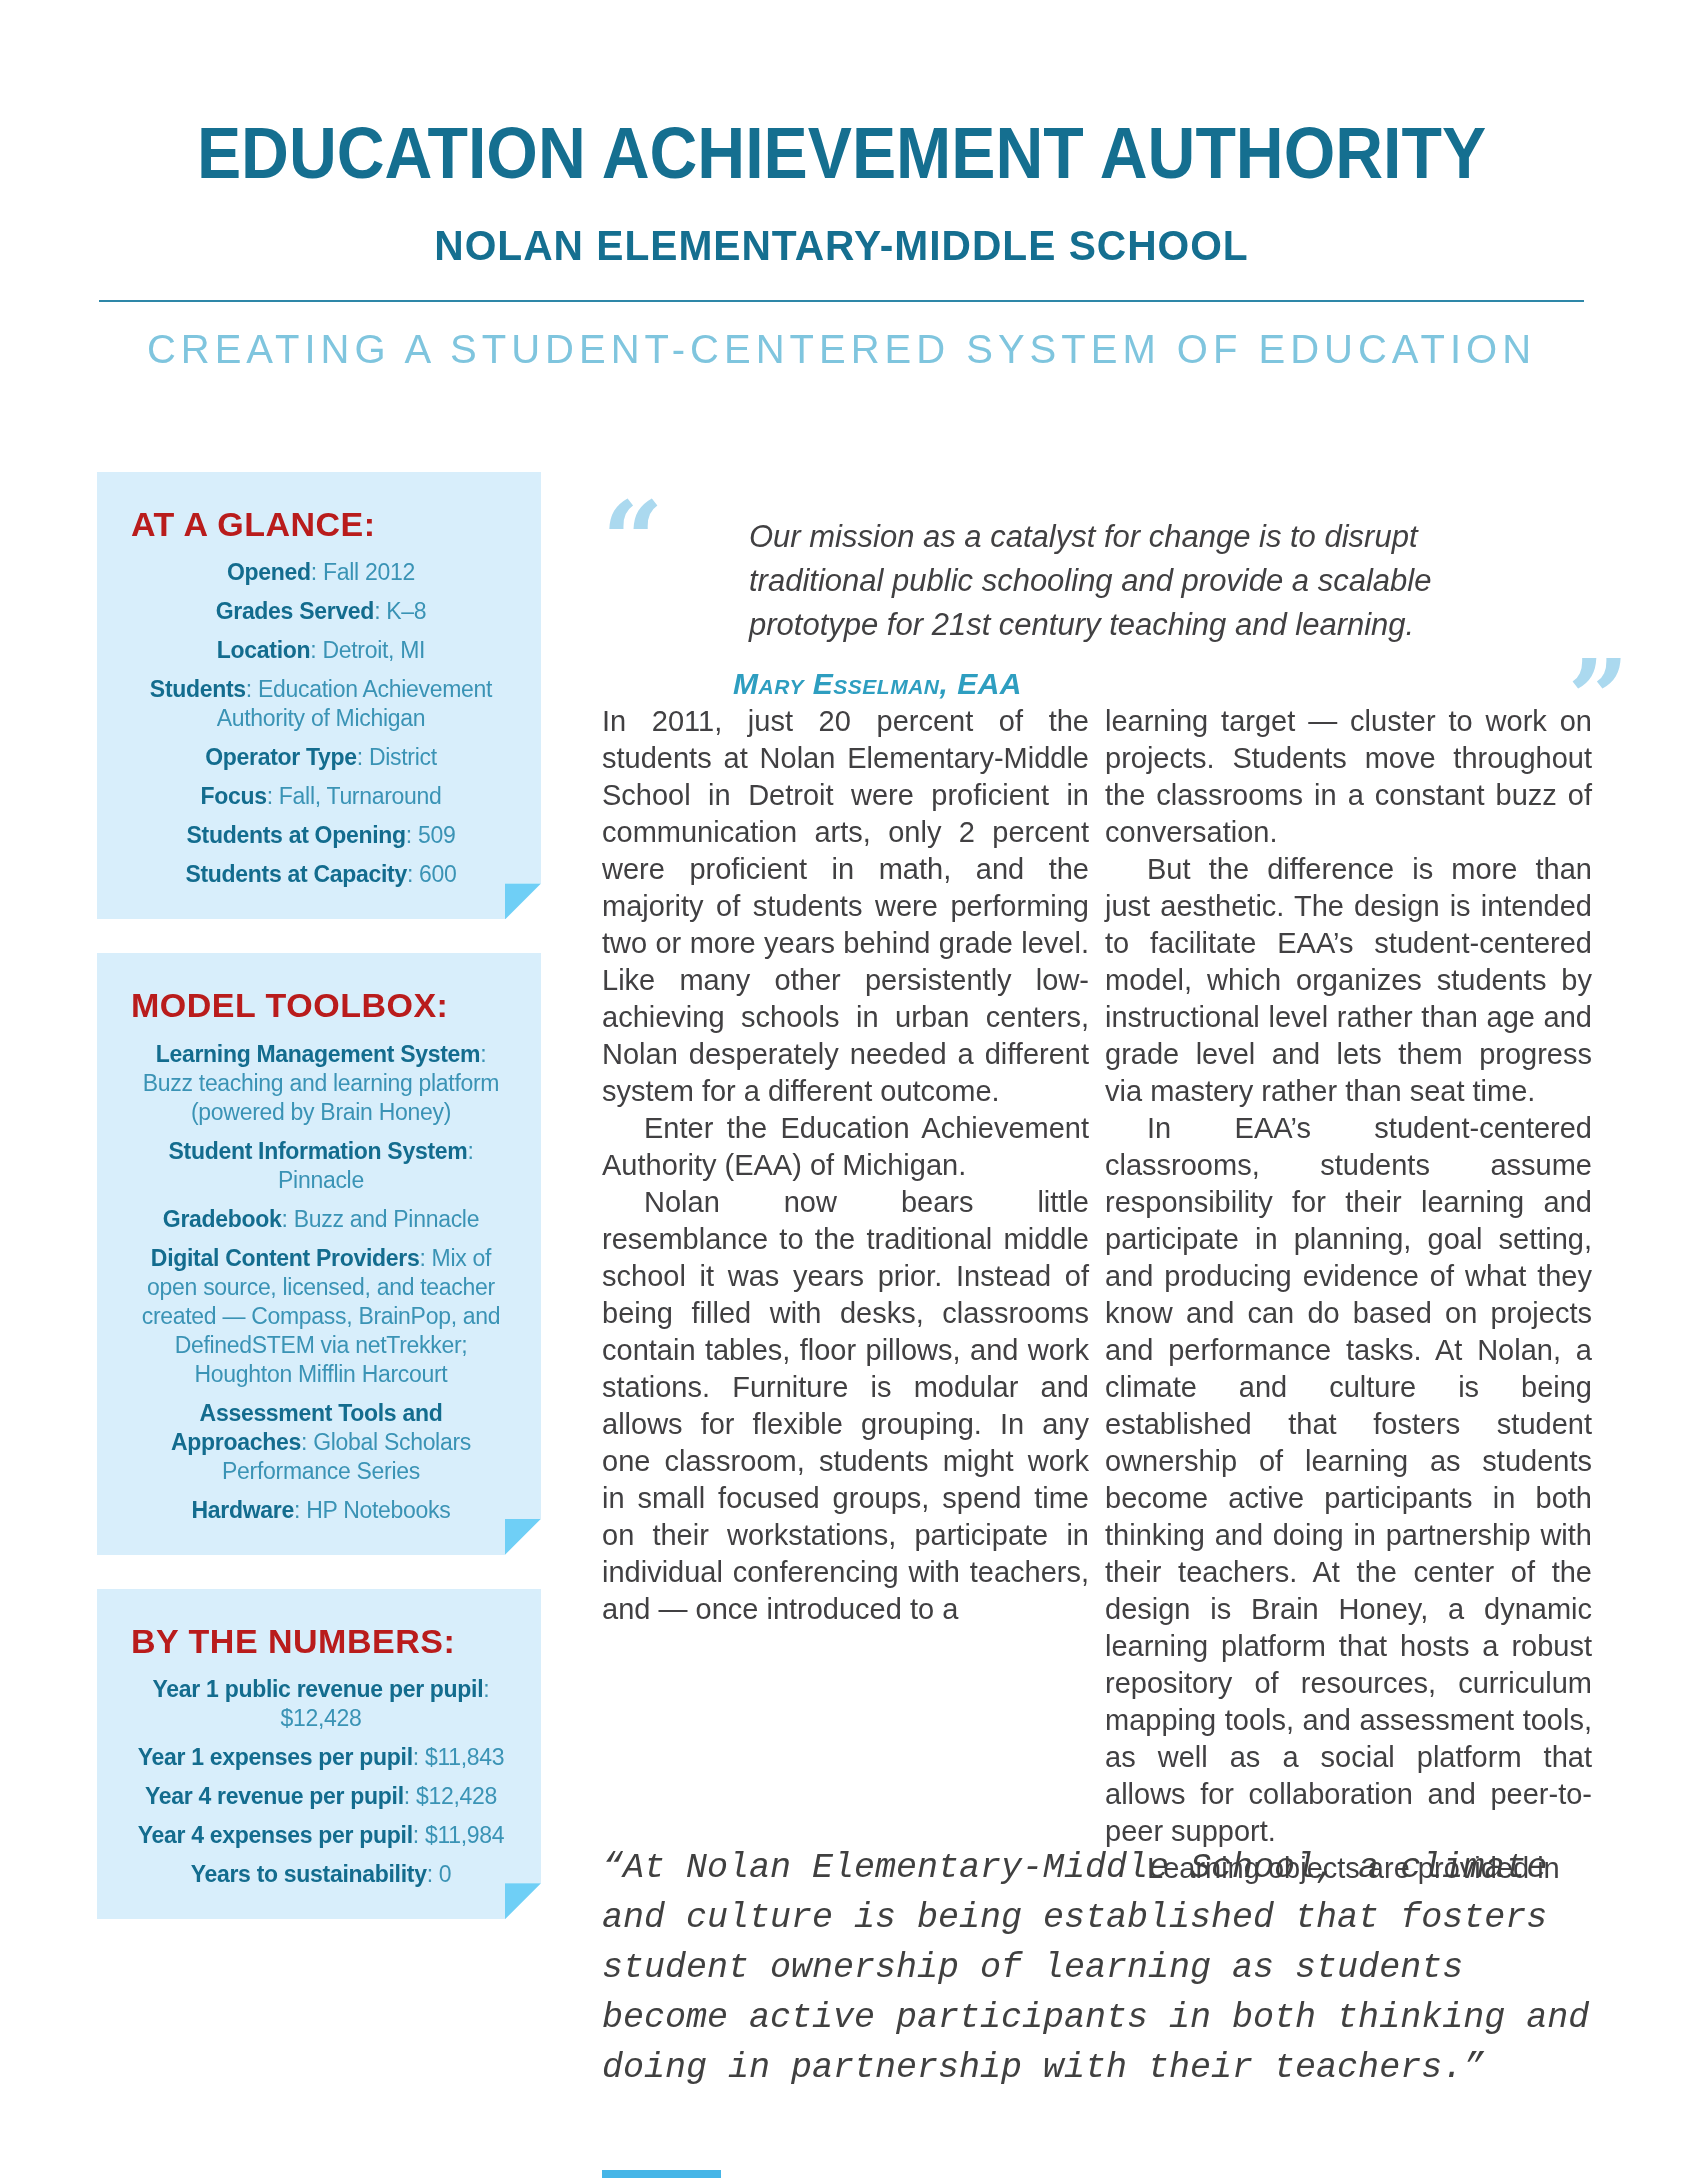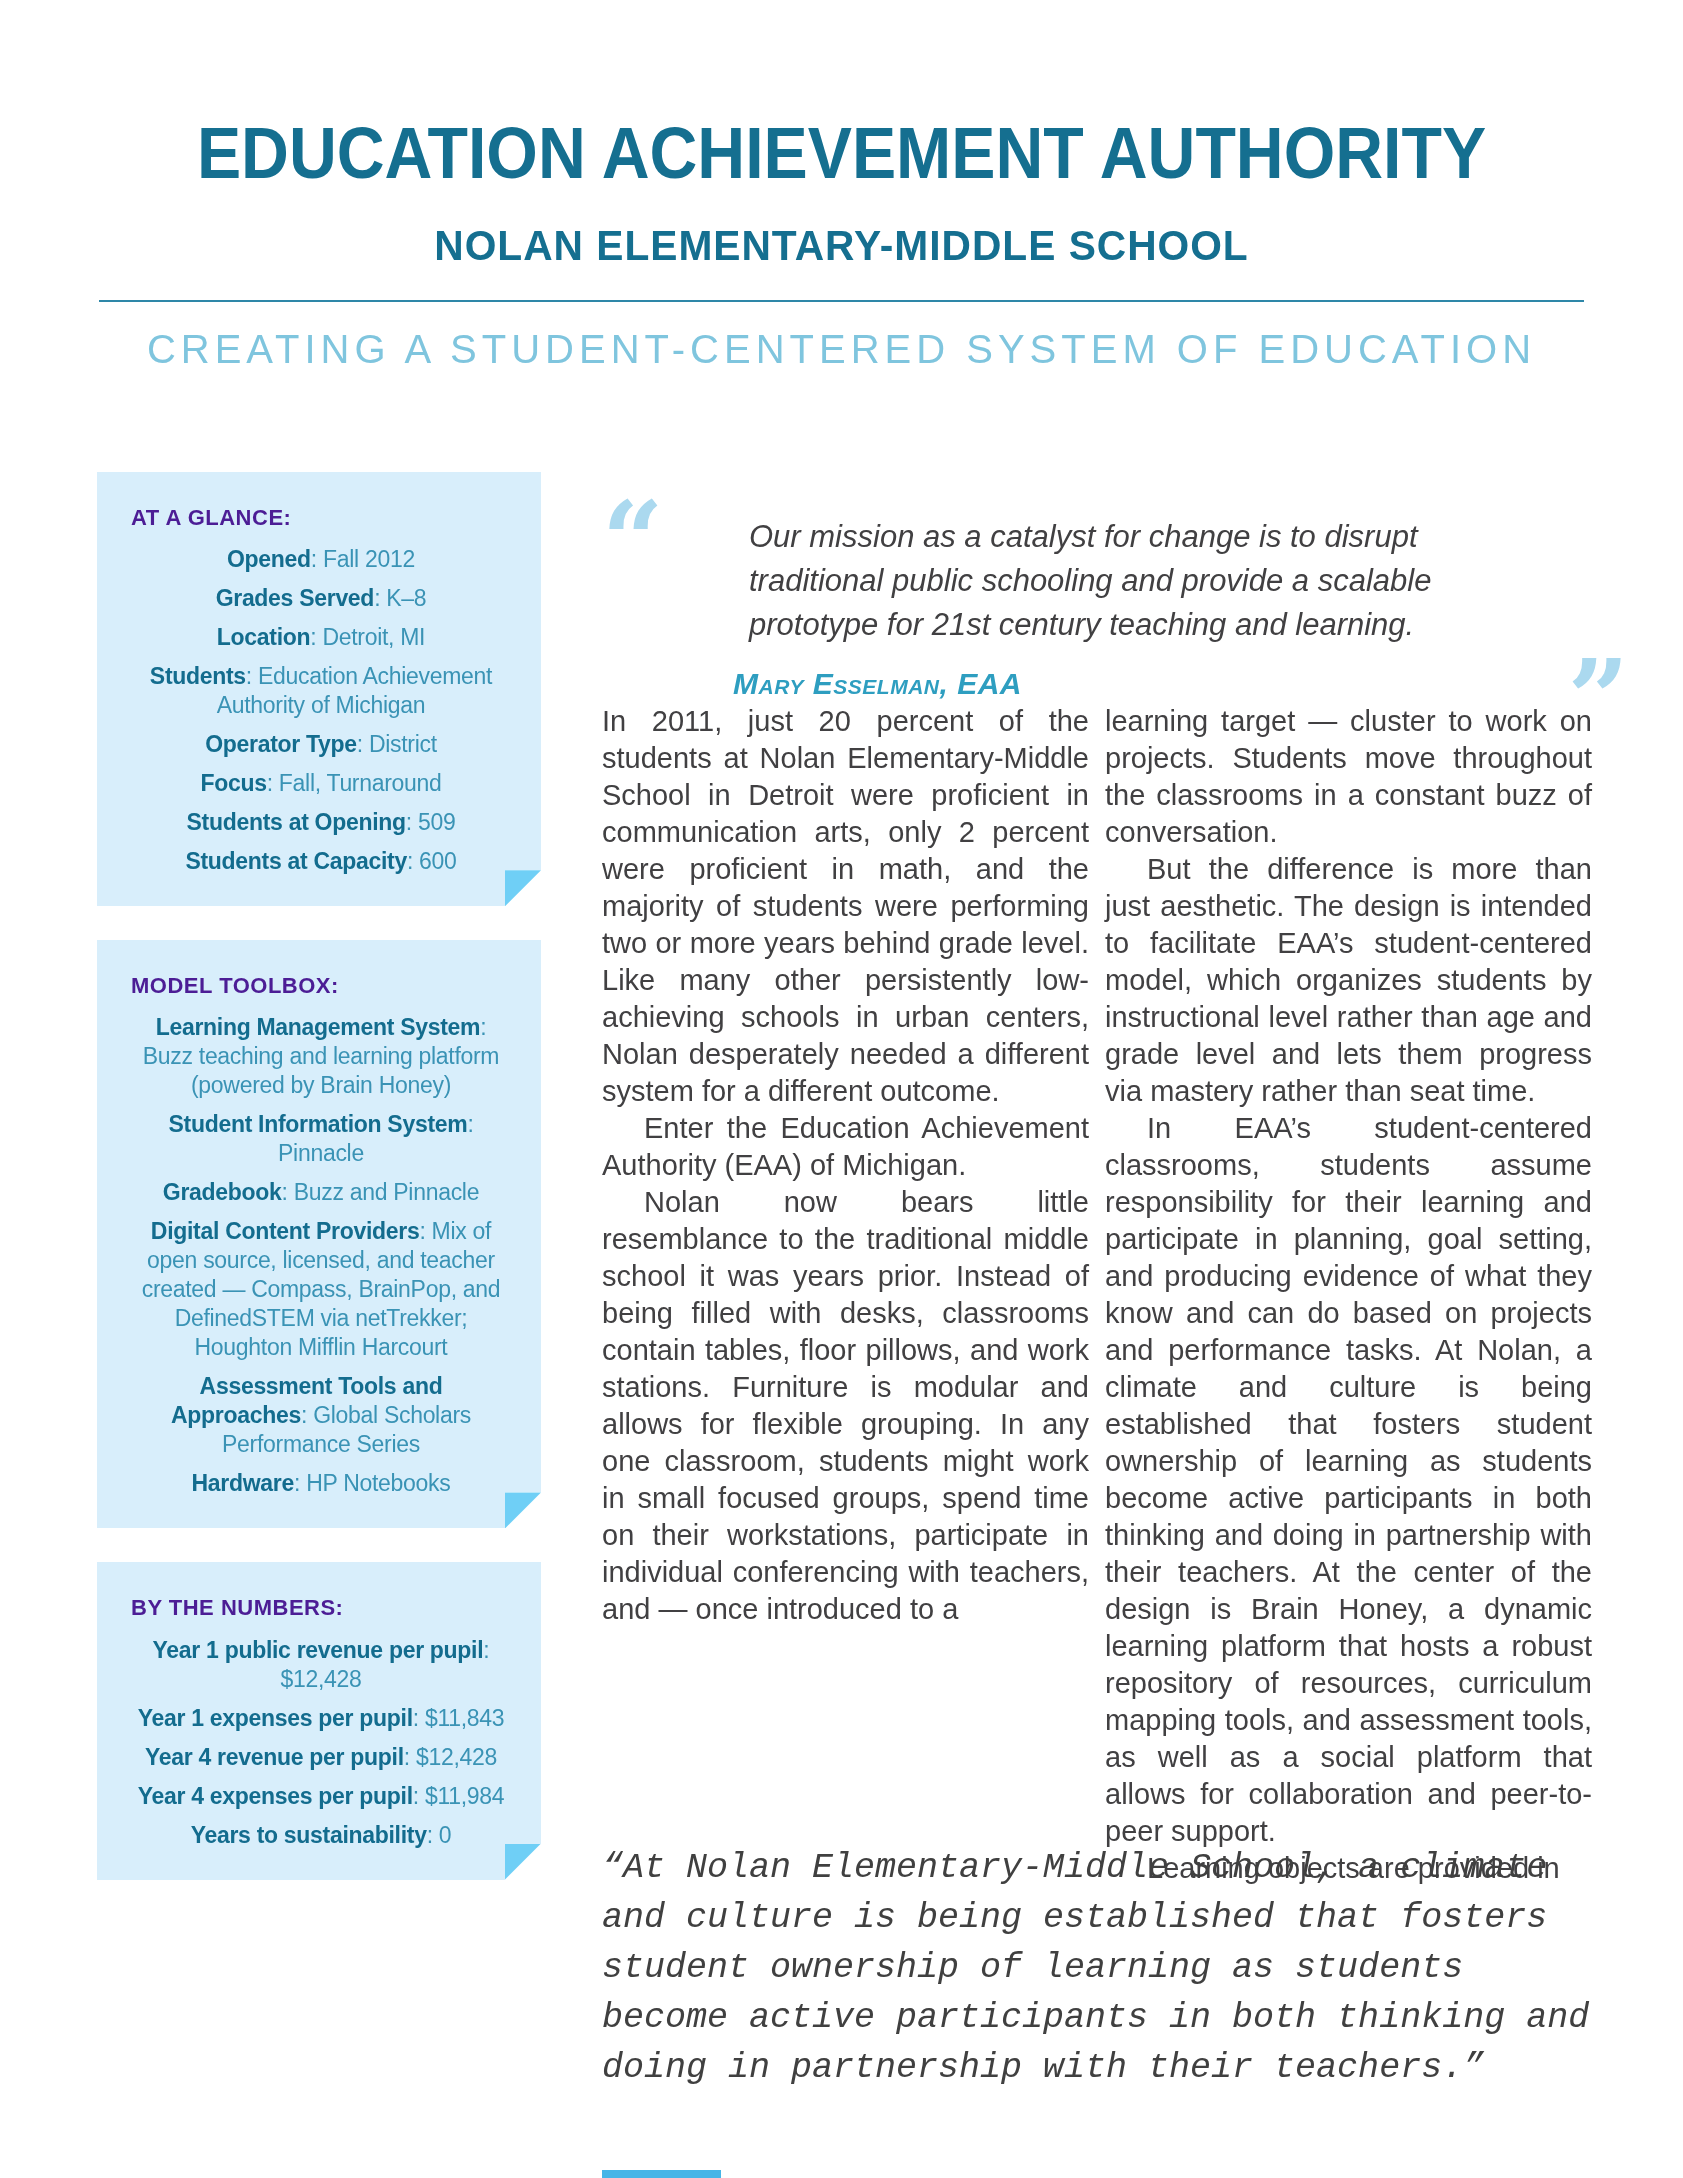--- a/index.html
+++ b/index.html
@@ -27,22 +27,22 @@
     position:absolute;left:0;top:327px;width:1683px;text-align:center;
     font-size:40px;font-weight:400;color:#7FC5DE;letter-spacing:5px;
   }
   
   .sidebar{position:absolute;left:97px;top:472px;width:444px;}
   .info-box{
     position:relative;width:444px;box-sizing:border-box;background:#D8EEFB;
     padding:34px 30px 30px 34px;margin-bottom:34px;
   }
   .info-box h2{
-    margin:0 0 15px 0;font-size:22px;line-height:1.1;font-weight:700;
-    color:#4c1d95;letter-spacing:0.5px;
+    margin:0 0 15px 0;font-size:34px;line-height:1.1;font-weight:700;
+    color:#b91c1c;letter-spacing:0.5px;
   }
   .box-item{margin-bottom:10px;font-size:23px;line-height:29px;letter-spacing:-0.3px;text-align:center;}
   .box-item:last-child{margin-bottom:0;}
   .lbl{font-weight:700;color:#136C8E;}
   .val{color:#3A93B5;}
   .fold{position:absolute;right:0;bottom:0;width:36px;height:36px;background:#ffffff;}
   .fold-tri{position:absolute;left:0;top:0;width:100%;height:100%;background:#6FCFF6;
     clip-path:polygon(0 0,100% 0,0 100%);}
   
   .right{position:absolute;left:602px;top:493px;width:992px;}

